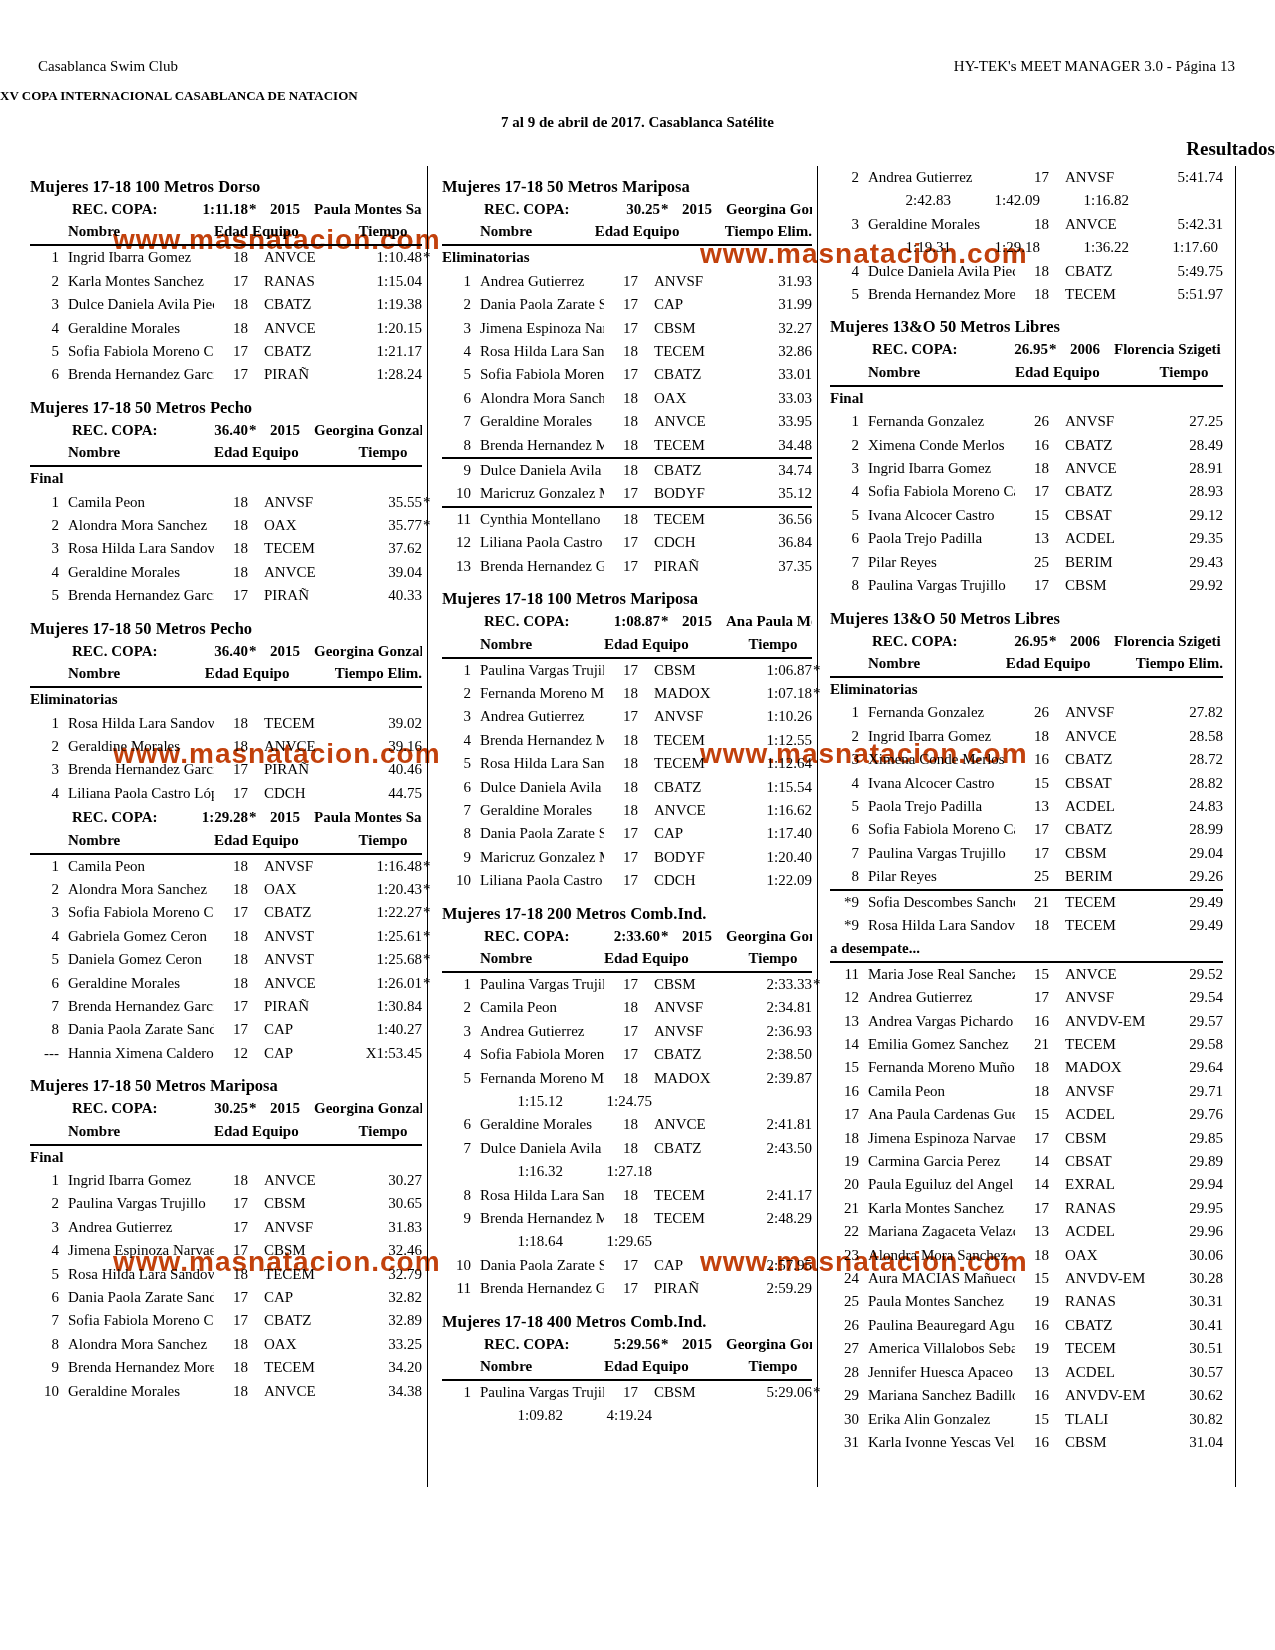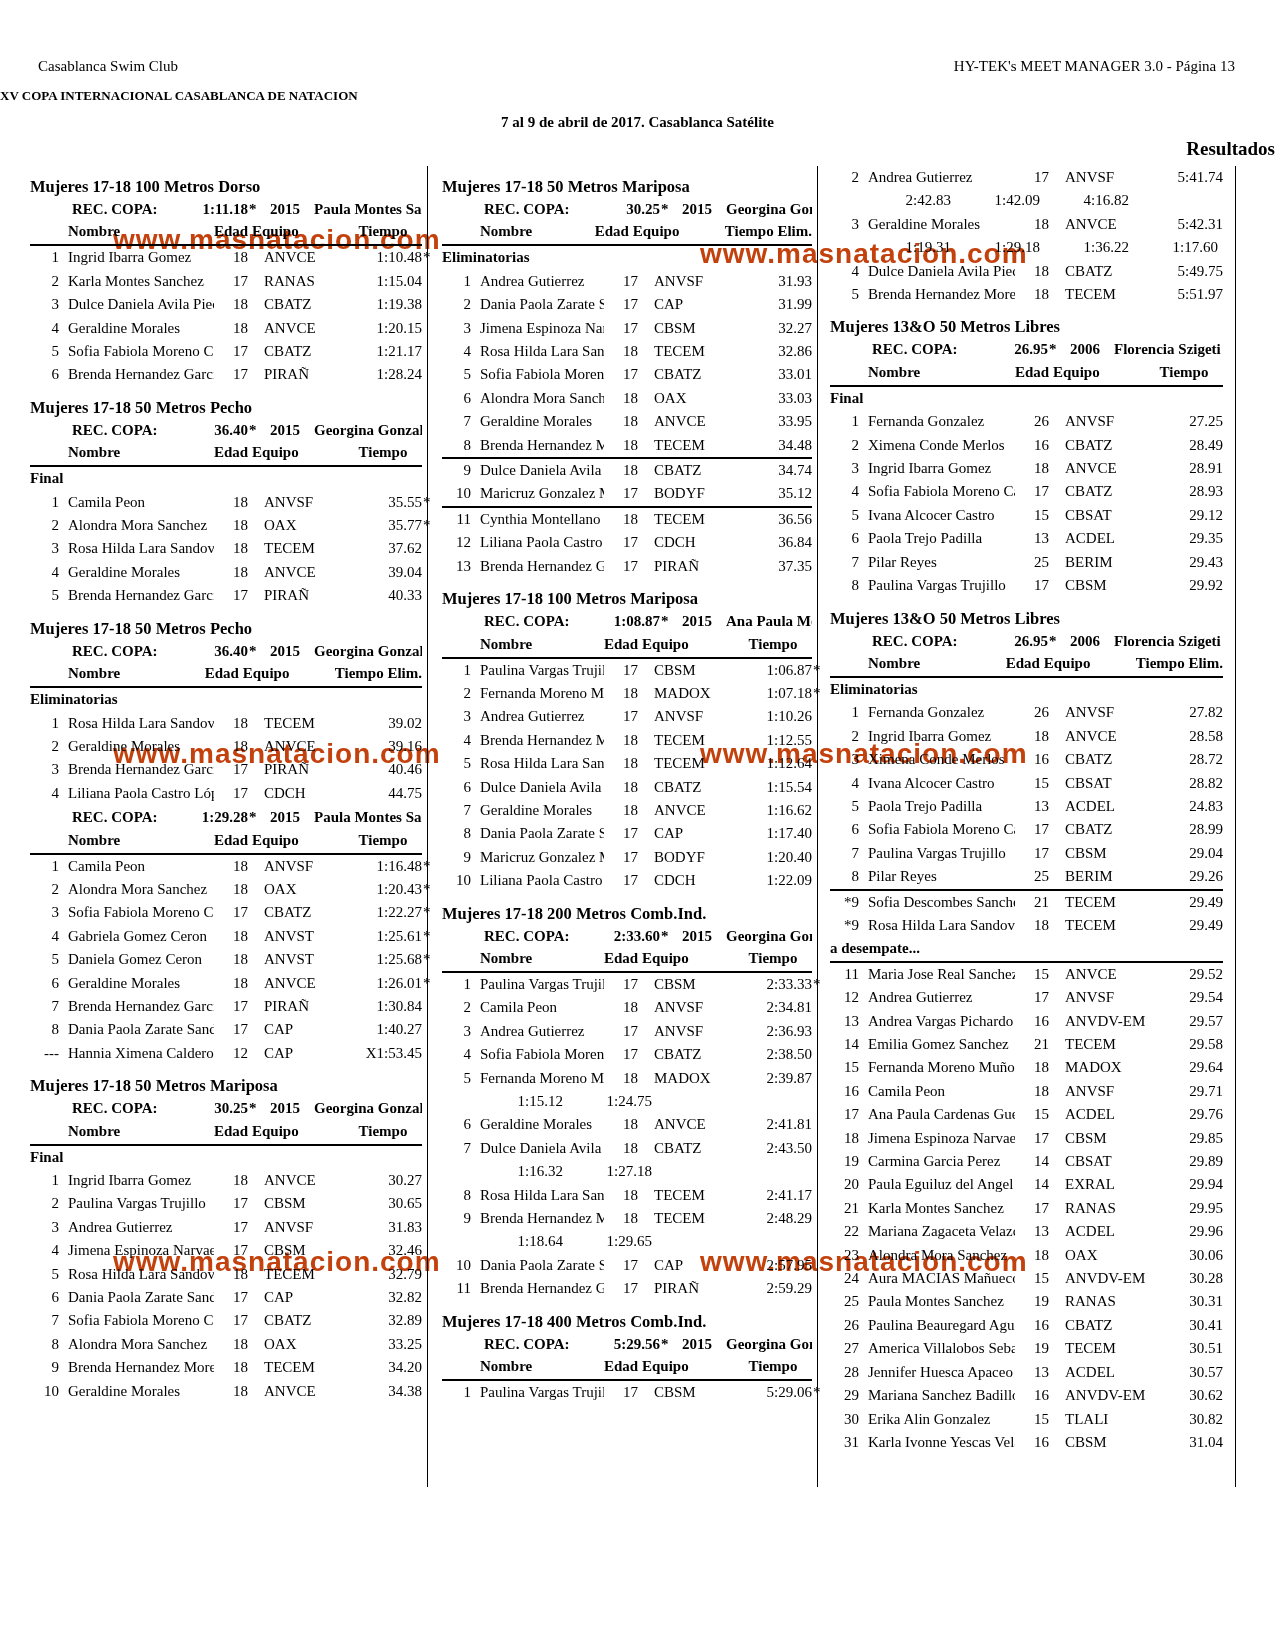--- a/index.html
+++ b/index.html
@@ -707,35 +707,39 @@
           <span class="c-team">Equipo</span>
           <span class="c-time">Tiempo</span>
         </div>
         <div class="row">
           <span class="c-place">1</span>
           <span class="c-name">Paulina Vargas Trujillo</span>
           <span class="c-age">17</span>
           <span class="c-team">CBSM</span>
           <span class="c-time">5:29.06<i class="star">*</i></span>
         </div>
+        <div class="splits">
+          <span>1:09.82</span>
+          <span>4:19.24</span>
+        </div>
       </div>
     </div>
   <div class="col col3">
       <div class="section">
         <div class="row">
           <span class="c-place">2</span>
           <span class="c-name">Andrea Gutierrez</span>
           <span class="c-age">17</span>
           <span class="c-team">ANVSF</span>
           <span class="c-time">5:41.74</span>
         </div>
         <div class="splits">
           <span>2:42.83</span>
           <span>1:42.09</span>
-          <span>4:16.82</span>
+          <span>1:16.82</span>
         </div>
         <div class="row">
           <span class="c-place">3</span>
           <span class="c-name">Geraldine Morales</span>
           <span class="c-age">18</span>
           <span class="c-team">ANVCE</span>
           <span class="c-time">5:42.31</span>
         </div>
         <div class="splits">
           <span>1:19.31</span>

